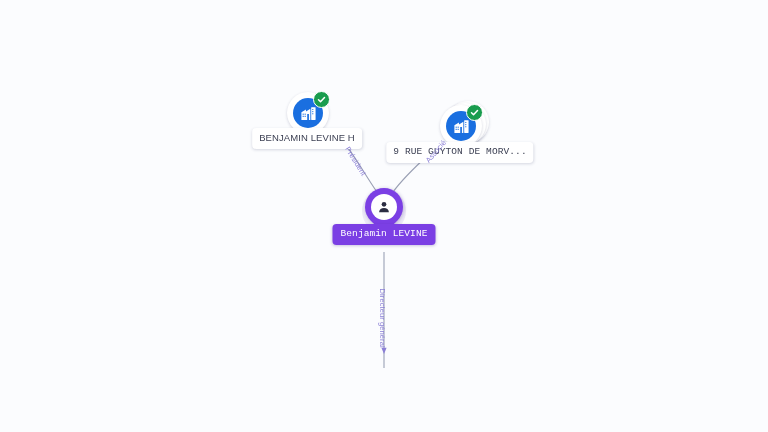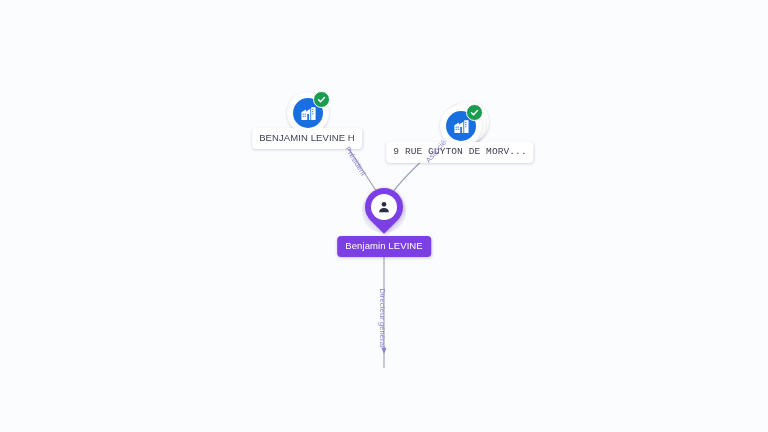--- a/index.html
+++ b/index.html
@@ -232,21 +232,21 @@
           <div class="person-halo"></div>
           <div class="pin-shape"></div>
           <div class="pin-inner">
             <svg width="14" height="14" viewBox="0 0 24 24" fill="#2b2d42">
               <circle cx="12" cy="7.4" r="4"></circle>
               <path d="M3.6 21c0-4.7 3.8-7.2 8.4-7.2s8.4 2.5 8.4 7.2z"></path>
             </svg>
           </div>
         </div>
       </div>
-      <div class="node-label person" style="left: 384px; top: 236px;">Benjamin LEVINE</div>
+      <div class="node-label person" style="left: 384px; top: 224px; font-family: Liberation Mono, monospace;">Benjamin LEVINE</div>
       <div class="node" style="left: 384px; top: 408px;">
         <div class="company-marker">
           <div class="stack-card s3"></div>
           <div class="stack-card s2"></div>
           <div class="stack-card s1"></div>
           <div class="company-disc">
             <svg width="17" height="17" viewBox="0 0 24 24" fill="#ffffff">
               <path d="M2 21V10.2L8.4 6.4V9l6.2-3.6V21h-2v-8.4h-2.4V21H2z"></path>
               <rect x="15.8" y="3" width="6.2" height="18" rx="0.6"></rect>
               <rect x="3.7" y="12.2" width="1.6" height="1.6" fill="#1a6fe0"></rect>

